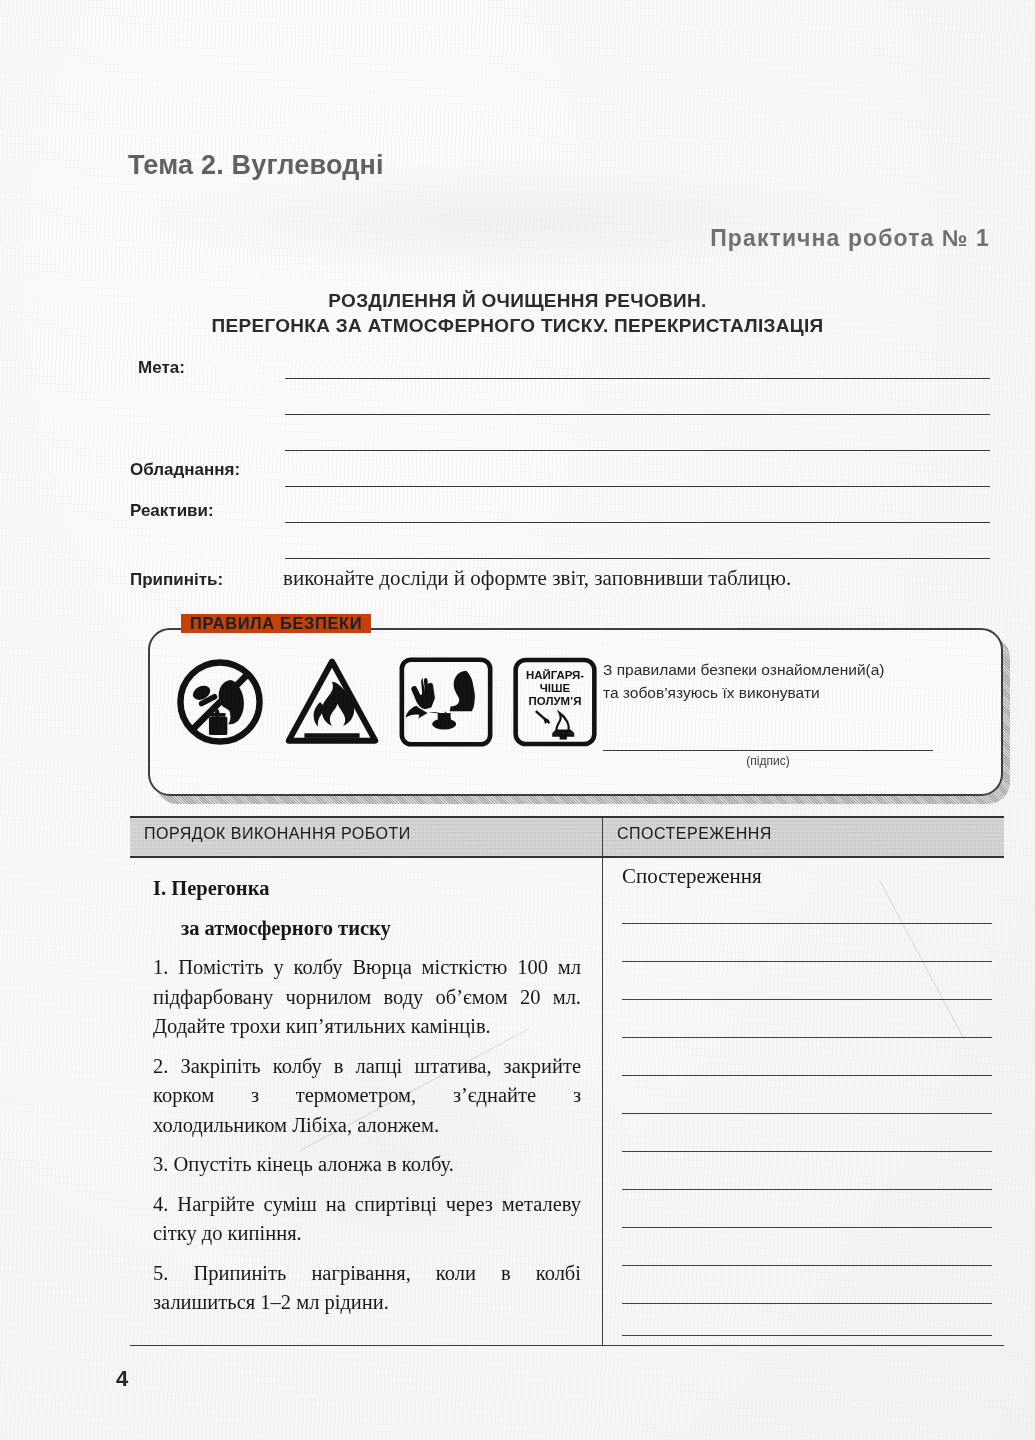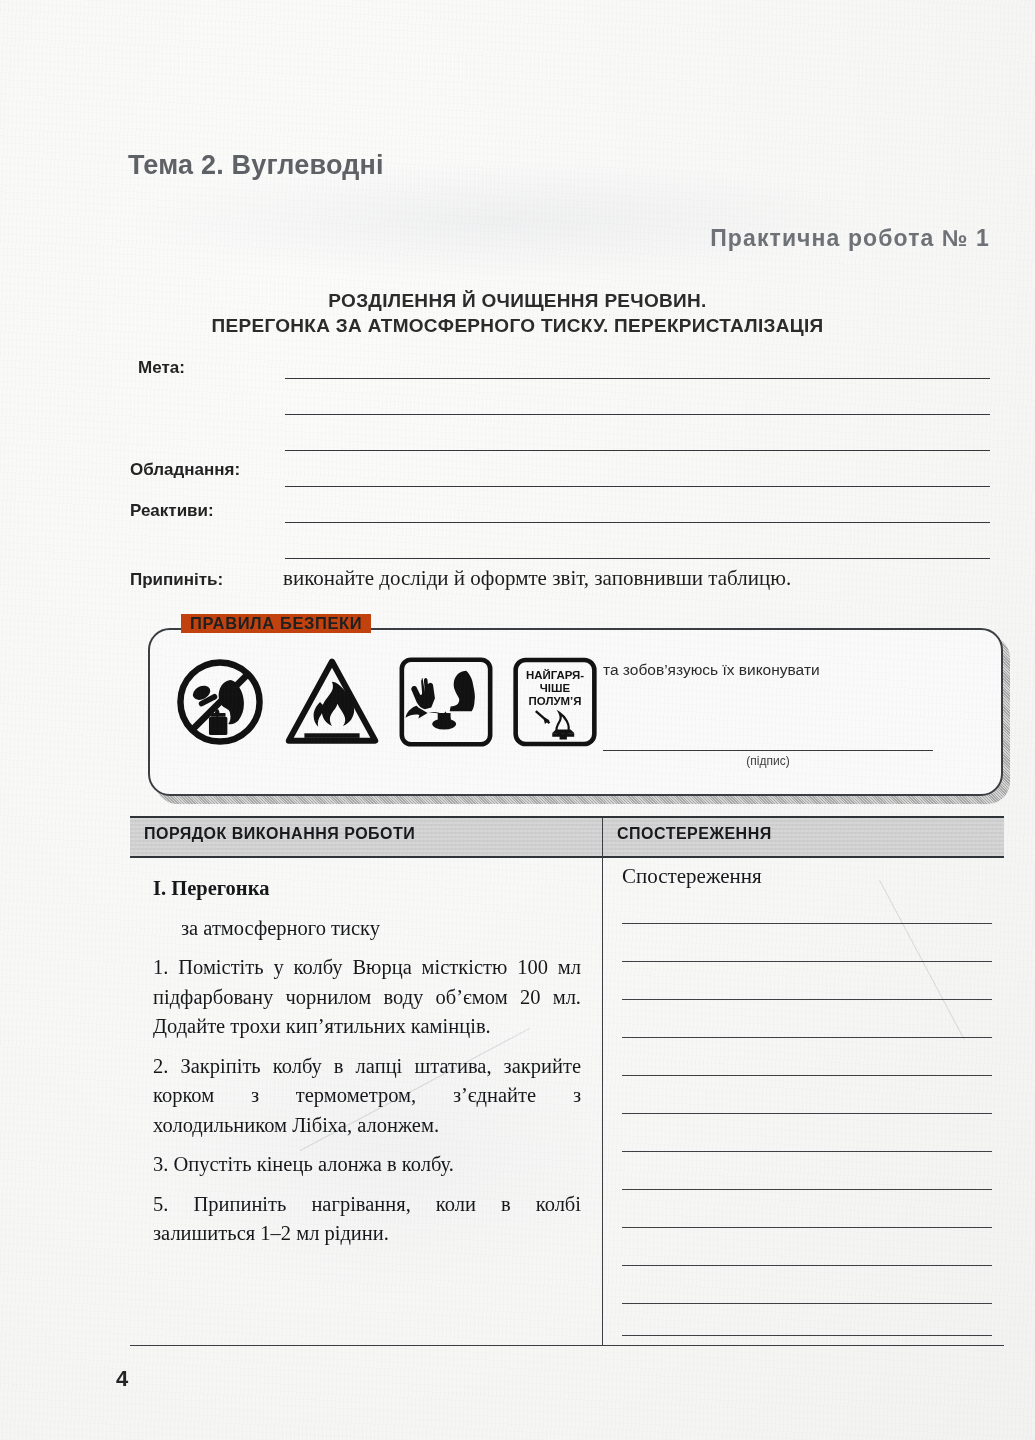--- a/index.html
+++ b/index.html
@@ -102,35 +102,35 @@
   
   .tbl{position:absolute;left:130px;top:816px;width:874px;height:530px;}
   .tbl-top-rule{position:absolute;left:0;top:0;width:100%;height:0;border-top:2px solid #2f3236;}
   .tbl-head{
     position:absolute;left:0;top:2px;width:100%;height:38px;
     background:repeating-linear-gradient(0deg,#d6d6d6 0 2px,#cecece 2px 4px);
   }
   .tbl-head-rule{position:absolute;left:0;top:40px;width:100%;height:0;border-top:2px solid #2f3236;}
   .th{
     position:absolute;top:9px;
-    font-size:16px;font-weight:bold;letter-spacing:.5px;color:#17191c;
+    font-size:16px;font-weight:normal;letter-spacing:.5px;color:#17191c;
   }
   .th-a{left:14px;}
   .th-b{left:487px;}
   .vdiv{position:absolute;left:472px;top:2px;width:0;height:527px;border-left:1.7px solid #3a3d41;}
   .tbl-bottom{position:absolute;left:0;top:529px;width:100%;height:0;border-top:1.7px solid #3a3d41;}
 
   .proc{
     position:absolute;left:13px;top:48px;width:448px;
     font-family:"Liberation Serif", serif;
     font-size:20.5px;line-height:29.5px;color:#15171a;
     text-align:justify;
   }
   .proc .hd{font-weight:bold;text-align:left;}
-  .proc .hd2{font-weight:normal;text-align:left;padding-left:28px;}
+  .proc .hd2{font-weight:bold;text-align:left;padding-left:28px;}
   .proc p{margin:10px;}
 
   .obs-title{
     position:absolute;left:492px;top:48px;
     font-family:"Liberation Serif", serif;
     font-size:21px;color:#15171a;
   }
   .obs-line{
     position:absolute;left:492px;width:370px;height:0;
     border-top:1.6px solid #3e4144;
@@ -233,20 +233,21 @@
         <path d="M41 70 L34 66 L36 74 Z" fill="#111"></path>
         <path d="M52 62c3 6 0 9-2 13-2 4-2 8 2 10 3 2 7 1 9-2 2-4 1-8-1-12-2-4-5-7-8-9z" fill="none" stroke="#111" stroke-width="2.4"></path>
         <rect x="44" y="84" width="24" height="4" fill="#111"></rect>
         <path d="M48 80 L64 80 L68 84 L44 84 Z" fill="#111"></path>
         <rect x="52" y="86" width="8" height="5" fill="#111"></rect>
       </svg>
     </span>
   </div>
 
   <div class="pledge">
+    <div>З правилами безпеки ознайомлений(а)</div>
     <div>та зобов’язуюсь їх виконувати</div>
   </div>
   <div class="sig-line"></div>
   <div class="sig-cap">(підпис)</div>
 </div>
 
 <div class="tbl">
   <div class="tbl-top-rule"></div>
   <div class="tbl-head"></div>
   <div class="tbl-head-rule"></div>
@@ -254,20 +255,21 @@
   <div class="th th-b">СПОСТЕРЕЖЕННЯ</div>
   <div class="vdiv"></div>
   <div class="tbl-bottom"></div>
 
   <div class="proc">
     <p class="hd">I. Перегонка</p>
     <p class="hd2">за атмосферного тиску</p>
     <p>1. Помістіть у колбу Вюрца місткістю 100 мл підфарбовану чорнилом воду об’ємом 20 мл. Додайте трохи кип’ятильних камінців.</p>
     <p>2. Закріпіть колбу в лапці штатива, закрийте корком з термометром, з’єднайте з холодильником Лібіха, алонжем.</p>
     <p>3. Опустіть кінець алонжа в колбу.</p>
+    <p>4. Нагрійте суміш на спиртівці через металеву сітку до кипіння.</p>
     <p>5. Припиніть нагрівання, коли в колбі залишиться 1–2 мл рідини.</p>
   </div>
 
   <div class="obs-title">Спостереження</div>
   <div class="obs-line" style="top:107px;"></div>
   <div class="obs-line" style="top:145px;"></div>
   <div class="obs-line" style="top:183px;"></div>
   <div class="obs-line" style="top:221px;"></div>
   <div class="obs-line" style="top:259px;"></div>
   <div class="obs-line" style="top:297px;"></div>

